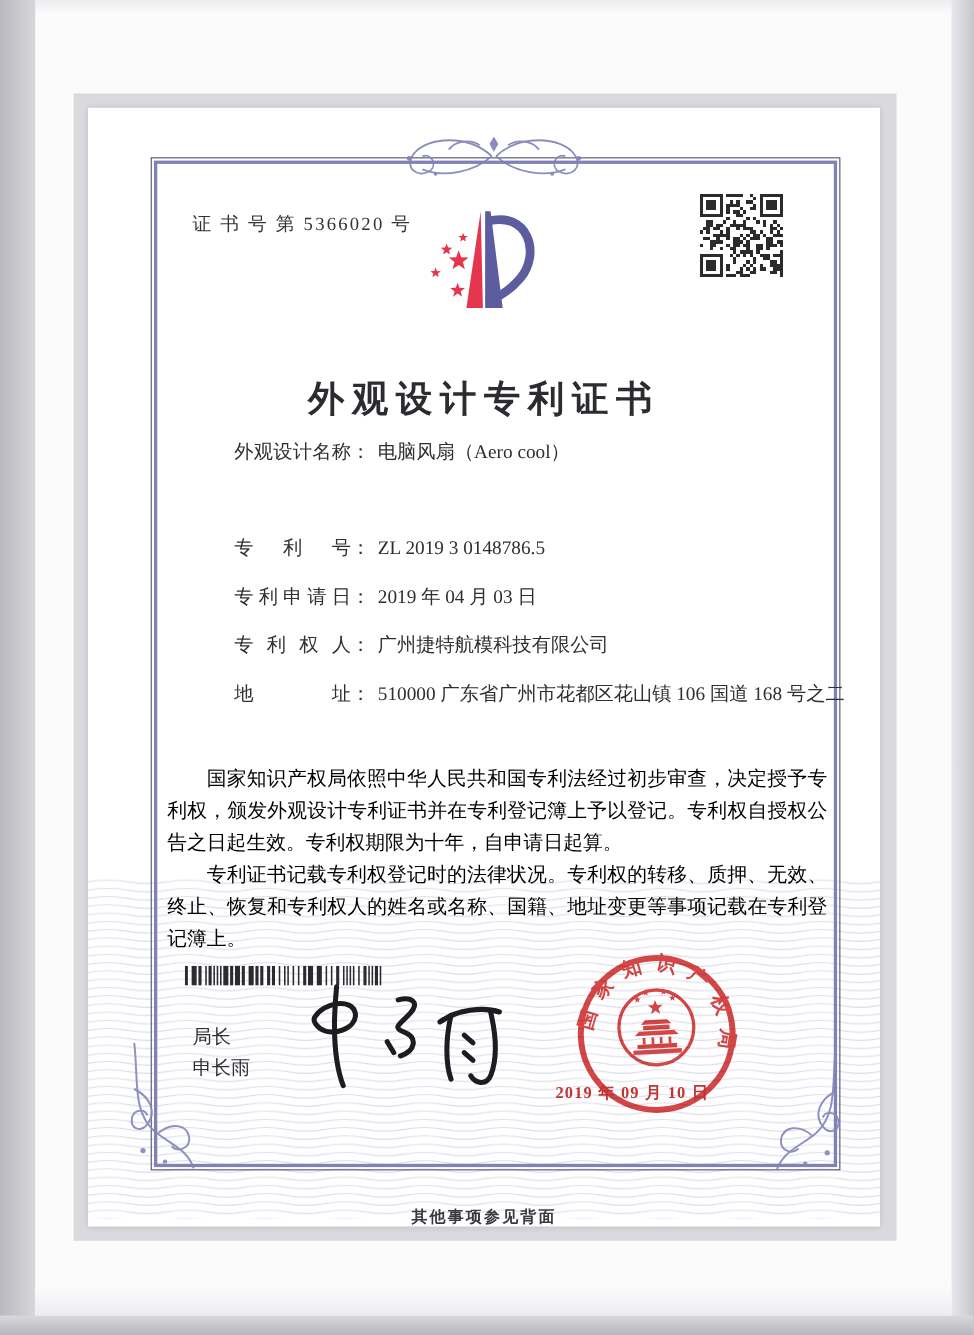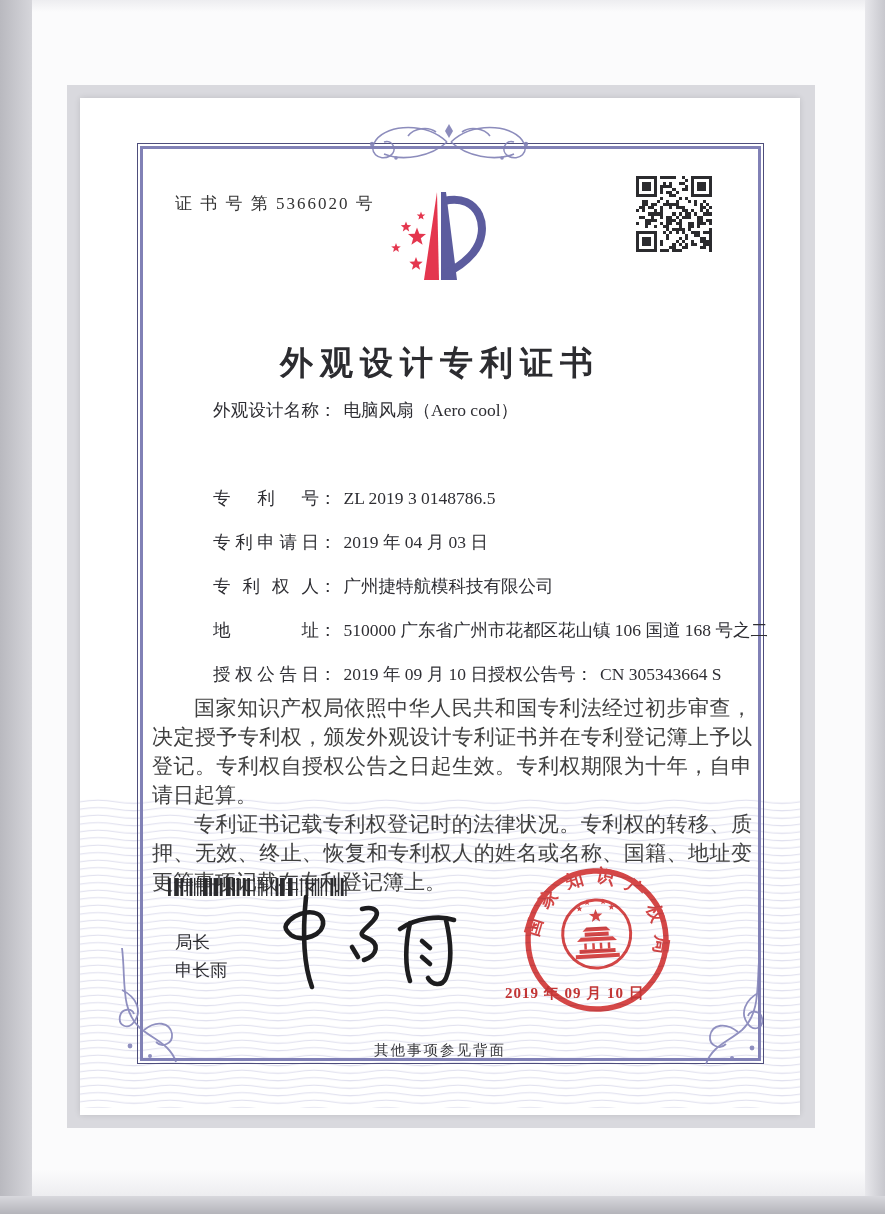--- a/index.html
+++ b/index.html
@@ -22,27 +22,27 @@
   .bframe{left:57px;top:45px;width:625px;height:919px;border:1px solid #4e4e7c;z-index:2;}
   .bframe-inner{position:absolute;inset:2px;border:3px solid #8181b6;}
   
   .certno{left:95px;top:94px;font-size:17px;letter-spacing:2px;color:#333;z-index:4;}
   .title{left:10px;top:207px;width:700px;text-align:center;font-size:33px;font-weight:bold;
          letter-spacing:7px;color:#2c2c30;z-index:4;margin-top:36px;}
   .frow{left:95px;font-size:17.5px;white-space:nowrap;z-index:4;margin-left:38px;}
   .flabel{display:inline-block;width:106px;text-align:justify;text-align-last:justify;vertical-align:bottom;}
   .fvalue{margin-left:7px;}
   .grant2{position:absolute;left:275px;top:0;white-space:nowrap;}
-  .paras{left:72px;top:596px;width:600px;font-size:21px;line-height:29px;text-align:justify;color:#404040;z-index:4;}
+  .paras{left:72px;top:596px;width:600px;font-size:18px;line-height:29px;text-align:justify;color:#000000;z-index:4;}
   .paras p{margin:0;text-indent:2em;}
   .director{left:95px;top:830px;font-size:17.5px;line-height:28px;z-index:4;}
   .sealdate{left:425px;top:886px;width:160px;font-size:15px;letter-spacing:1px;color:#c23535;
             white-space:nowrap;z-index:6;font-weight:bold;}
   .pageinfo{left:10px;top:940px;width:700px;text-align:center;font-size:14.5px;letter-spacing:2px;z-index:4;}
-  .backnote{left:10px;top:943px;width:700px;text-align:center;font-size:14.5px;letter-spacing:2px;color:#3a3a3e;z-index:4;}
+  .backnote{left:10px;top:999px;width:700px;text-align:center;font-size:14.5px;letter-spacing:2px;color:#3a3a3e;z-index:4;font-weight:bold;}
   .waves{left:0;top:700px;z-index:1;}
   .barcode{left:88px;top:780px;z-index:4;}
   .qr{left:556px;top:78px;z-index:4;}
   .logo{left:300px;top:88px;z-index:4;}
   .signature{left:190px;top:785px;z-index:4;}
   .seal{left:437px;top:762px;z-index:5;opacity:0.92;mix-blend-mode:multiply;transform:rotate(-3deg);}
   .orn-top{left:264px;top:16px;z-index:3;}
   .orn-bl{left:30px;top:850px;z-index:3;}
   .orn-br{left:616px;top:852px;z-index:3;}
 </style>
@@ -333,26 +333,20 @@
     </div>
     <div class="s frow" style="top:432px">
       <span class="flabel">专利申请日</span><span>：</span><span class="fvalue">2019 年 04 月 03 日</span>
     </div>
     <div class="s frow" style="top:476px">
       <span class="flabel">专利权人</span><span>：</span><span class="fvalue">广州捷特航模科技有限公司</span>
     </div>
     <div class="s frow" style="top:520px">
       <span class="flabel">地址</span><span>：</span><span class="fvalue">510000 广东省广州市花都区花山镇 106 国道 168 号之二</span>
     </div>
-    <div class="s frow" style="top:564px">
-      <span class="flabel">授权公告日</span><span>：</span><span class="fvalue">2019 年 09 月 10 日</span>
-      <span class="grant2">
-        <span>授权公告号</span><span>：</span><span class="fvalue">CN 305343664 S</span>
-      </span>
-    </div>
 
     <div class="s paras">
       <p>国家知识产权局依照中华人民共和国专利法经过初步审查，决定授予专利权，颁发外观设计专利证书并在专利登记簿上予以登记。专利权自授权公告之日起生效。专利权期限为十年，自申请日起算。</p>
       <p>专利证书记载专利权登记时的法律状况。专利权的转移、质押、无效、终止、恢复和专利权人的姓名或名称、国籍、地址变更等事项记载在专利登记簿上。</p>
     </div>
 
     <svg class="s barcode" id="barcode-svg" width="182" height="18" viewBox="0 0 182 18">
         <rect x="0.0" y="0" width="2.8" height="18" fill="#2b2b2e"></rect>
         <rect x="6.2" y="0" width="4.6" height="18" fill="#2b2b2e"></rect>
         <rect x="12.4" y="0" width="2.8" height="18" fill="#2b2b2e"></rect>

